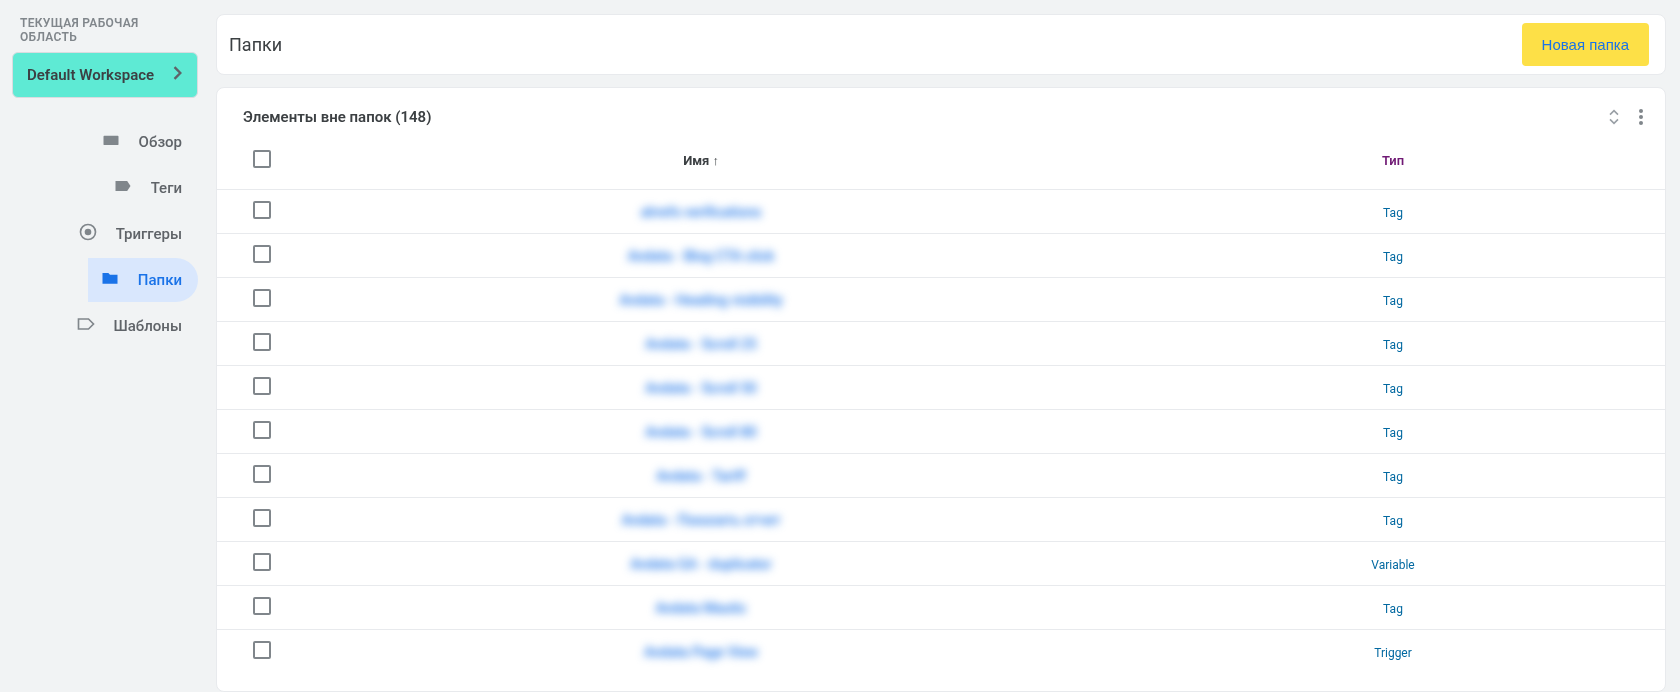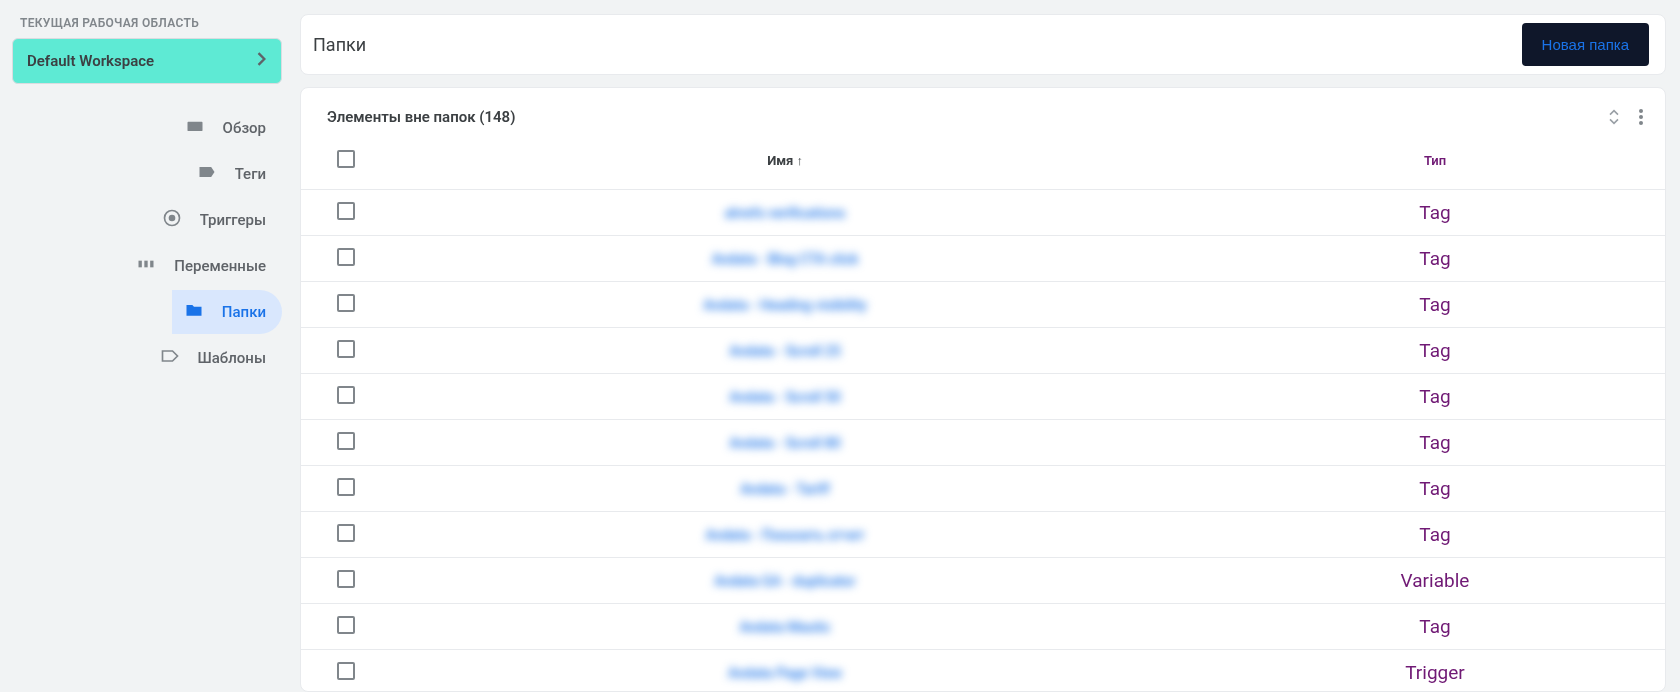--- a/index.html
+++ b/index.html
@@ -9,21 +9,21 @@
     color: #3c4043;
     font-size: 14px;
     width: 1680px;
     height: 692px;
     overflow: hidden;
   }
   .app { display: flex; width: 100%; height: 100%; }
 
   
   .sidebar {
-    width: 300px;
+    width: 216px;
     padding: 14px 18px 14px 12px;
     flex-shrink: 0;
   }
   .ws-label {
     font-size: 12px;
     font-weight: 600;
     color: #80868b;
     letter-spacing: 0.3px;
     padding: 2px 8px 8px 8px;
     text-transform: uppercase;
@@ -70,21 +70,21 @@
     overflow: hidden;
   }
   .card-header {
     display: flex;
     align-items: center;
     justify-content: space-between;
     padding: 8px 16px 8px 12px;
   }
   .page-title { font-size: 18px; font-weight: 400; color: #3c4043; }
   .new-btn {
-    background: #0f172a;
+    background: #fde047;
     color: #1a73e8;
     border: none;
     border-radius: 4px;
     padding: 13px 20px;
     font-size: 15px;
     font-weight: 500;
     cursor: pointer;
   }
   .section-card { margin-top: 12px; flex: 1; overflow: hidden; }
   .section-header {
@@ -115,21 +115,21 @@
     cursor: pointer;
   }
   .sort-arrow { font-size: 13px; margin-left: 3px; }
   .item-name {
     color: #1a73e8;
     font-weight: 500;
     filter: blur(4px);
     user-select: none;
     display: inline-block;
   }
-  .type-text { color: #701a75; font-size: 19px; }
+  .type-text { color: #0369a1; font-size: 12px; }
   .th-name { color: #3c4043 !important; font-weight: 700 !important;}
 </style>
 </head>
 <body>
 
 <div class="app">
   <aside class="sidebar">
     <div class="ws-label">ТЕКУЩАЯ РАБОЧАЯ ОБЛАСТЬ</div>
     <div class="ws-selector">
       <span>Default Workspace</span>
@@ -157,30 +157,20 @@
         <span>Теги</span>
       </li>
       <li class="nav-item">
         <span>
           <svg viewBox="0 0 24 24">
               <circle cx="12" cy="12" r="9" fill="none" stroke="#80868b" stroke-width="2"></circle>
               <circle cx="12" cy="12" r="4"></circle>
             </svg>
         </span>
         <span>Триггеры</span>
-      </li>
-      <li class="nav-item">
-        <span>
-          <svg viewBox="0 0 24 24">
-              <rect x="3" y="8" width="4" height="8"></rect>
-              <rect x="10" y="8" width="4" height="8"></rect>
-              <rect x="17" y="8" width="4" height="8"></rect>
-            </svg>
-        </span>
-        <span>Переменные</span>
       </li>
       <li class="nav-item active">
         <span>
           <svg viewBox="0 0 24 24">
               <path d="M3 6 L10 6 L12 8 L21 8 L21 19 L3 19 Z"></path>
             </svg>
         </span>
         <span>Папки</span>
       </li>
       <li class="nav-item">

